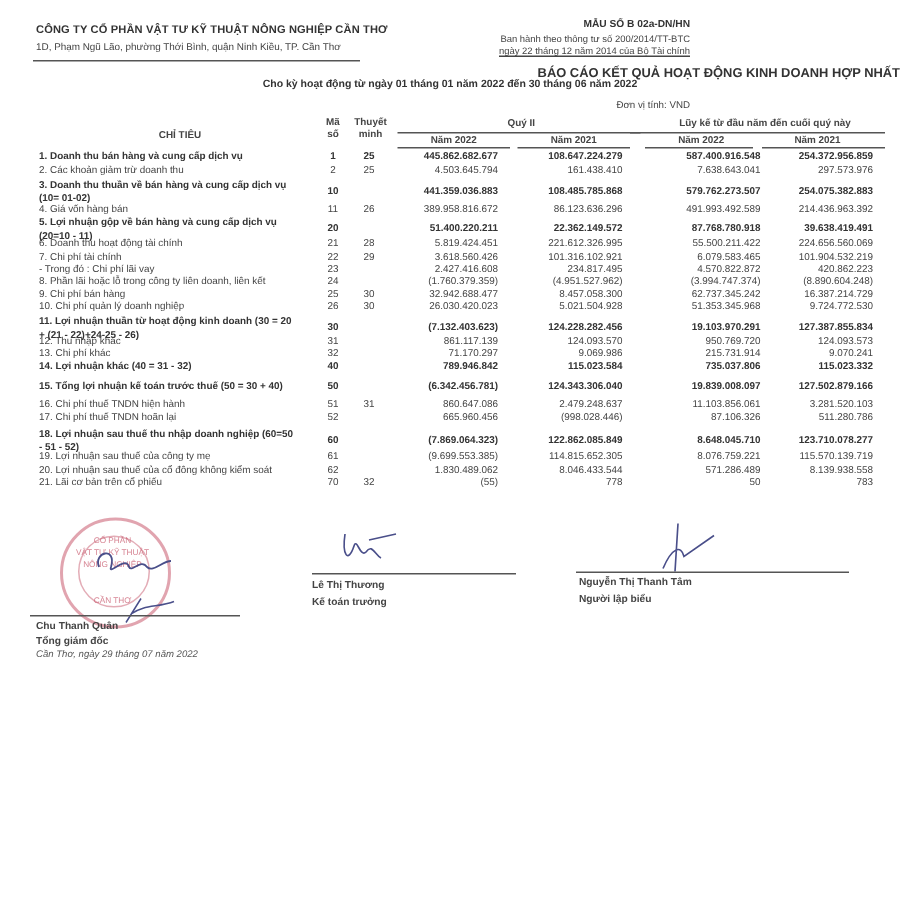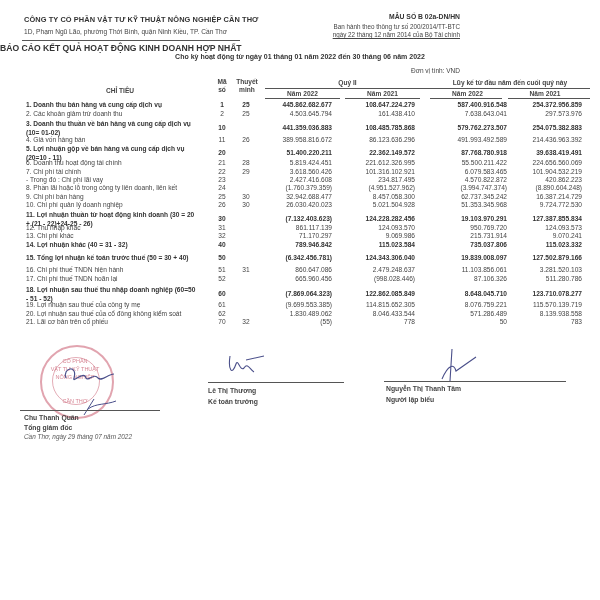--- a/index.html
+++ b/index.html
@@ -5,21 +5,21 @@
   html, body { margin:0; padding:0; background:#fff; }
   body { width:600px; height:600px; position:relative; overflow:hidden;
          font-family:"Liberation Sans", sans-serif; color:#333; }
   .page { position:absolute; left:0; top:0; width:500px; height:600px; }
   .company { position:absolute; left:24px; top:15px; font-size:7.4px; font-weight:bold; color:#333; letter-spacing:0.1px; }
   .address { position:absolute; left:24px; top:28px; font-size:6.6px; color:#444; }
   .hdr-line { position:absolute; left:22px; top:40px; width:218px; border-top:1px solid #555; }
   .form-no { position:absolute; right:40px; top:13px; font-size:6.8px; font-weight:bold; color:#333; text-align:right; }
   .form-note1 { position:absolute; right:40px; top:23px; font-size:6.3px; color:#444; text-align:right; }
   .form-note2 { position:absolute; right:40px; top:31px; font-size:6.3px; color:#444; text-align:right; text-decoration:underline; }
-  .title { position:absolute; left:0; width:600px; top:43px; text-align:left; font-size:8.6px; font-weight:bold; color:#333; }
+  .title { position:absolute; left:0; width:600px; top:43px; text-align:right; font-size:8.6px; font-weight:bold; color:#333; }
   .subtitle { position:absolute; left:0; width:600px; top:53px; text-align:center; font-size:7px; font-weight:bold; color:#333; }
   .unit { position:absolute; right:40px; top:67px; font-size:6.5px; color:#444; }
 
   .th { position:absolute; font-size:6.6px; font-weight:bold; color:#444; text-align:center; }
   .th-line { position:absolute; border-top:1px solid #555; }
 
   .row { position:absolute; left:0; width:600px; height:10px; font-size:6.6px; color:#444; }
   .row .lbl { position:absolute; left:26px; width:200px; white-space:nowrap; }
   .row .code { position:absolute; left:212px; width:20px; text-align:center; }
   .row .note { position:absolute; left:234px; width:24px; text-align:center; }

